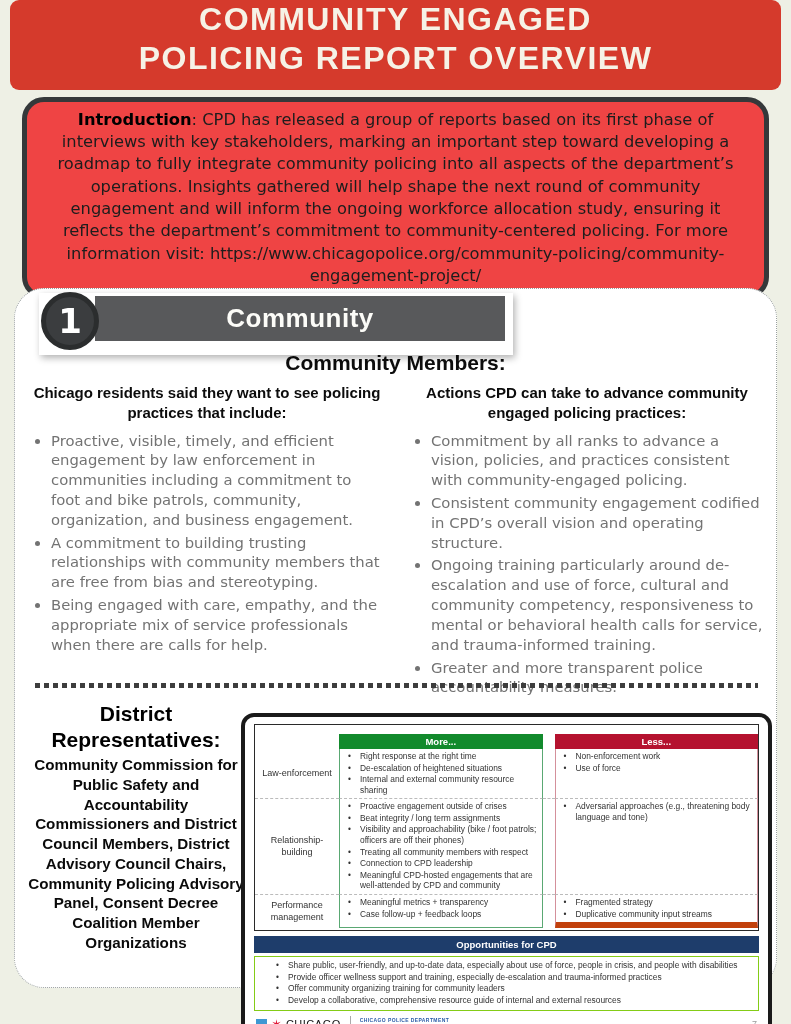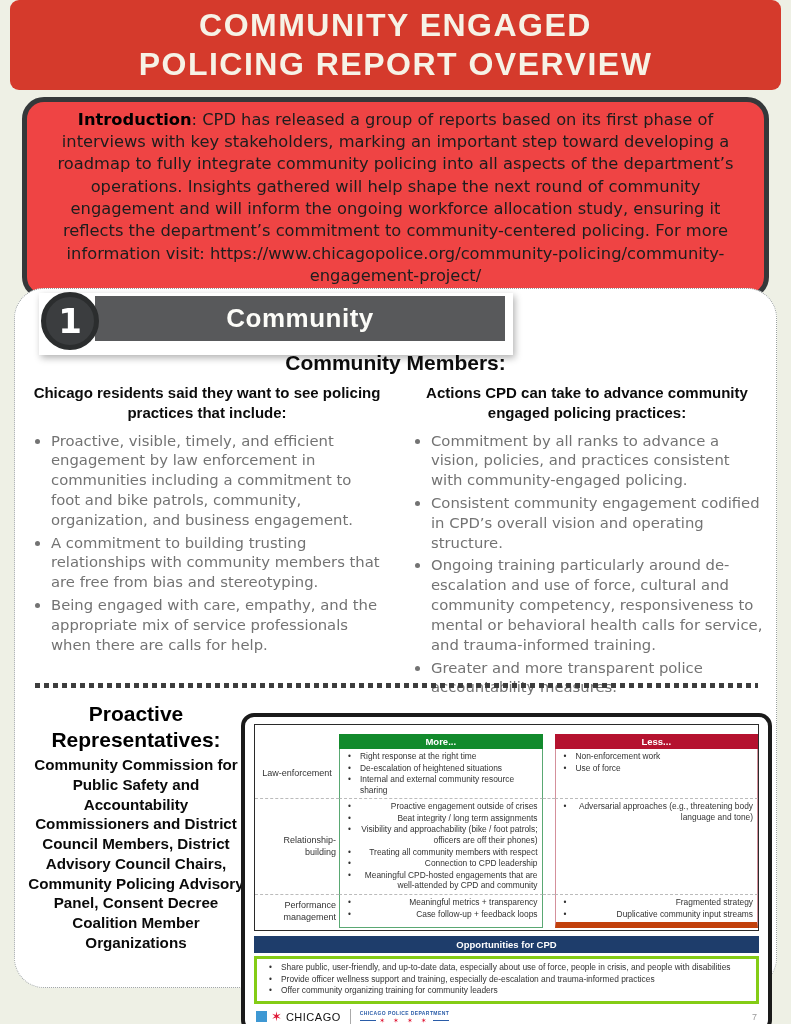--- a/index.html
+++ b/index.html
@@ -8,21 +8,21 @@
     width:791px; height:1024px; position:relative; overflow:hidden;
     background:#eef0e5;
     font-family:"DejaVu Sans","Liberation Sans",sans-serif;
     color:#222;
   }
 
   
   .hero {
     position:absolute; left:10px; top:0; width:771px; height:90px;
     background:#d53a2c; border-radius:9px;
-    display:flex; flex-direction:column; justify-content:center;
+    display:flex; flex-direction:column; justify-content:flex-start;
     text-align:center; color:#f6f2e6;
   }
   .hero .line {
     font-weight:bold; font-size:32px; line-height:1.23; letter-spacing:1.5px;
     font-family:"Liberation Sans",sans-serif;
   }
 
   
   .intro {
     position:absolute; left:22px; top:97px; width:747px; height:202px;
@@ -112,33 +112,33 @@
   .m-hd {
     color:#fff; font-weight:bold; font-size:9.5px; text-align:center;
     padding:2px 0; margin-top:9px;
   }
   .hd-more { background:#128a2c; }
   .hd-less { background:#b5122f; }
   .m-more { border-left:1px solid #5aa873; border-right:1px solid #5aa873; }
   .m-less { border-left:1px solid #d4909b; border-right:1px solid #d4909b; }
   .row-last.m-more { border-bottom:1px solid #5aa873; }
   .row-last.m-less { border-bottom:6px solid #c2410c; }
-  .row-sep { border-top:1px dashed #bbb;text-align:right; }
+  .row-sep { border-top:1px dashed #bbb; }
   ul.mini { margin:2px 0 3px; padding:0 4px 0 6px; list-style:none; }
   ul.mini li {
     font-size:8.4px; line-height:1.26; color:#333;
     padding-left:14px; position:relative; margin-bottom:1px;
   }
   ul.mini li::before { content:"•"; position:absolute; left:2px; top:0; }
 
   .opps-banner {
     margin-top:5px; background:#1e3d6b; color:#fff; font-weight:bold;
     font-size:9.5px; text-align:center; padding:3px 0;
   }
-  .opps-box { border:3px solid #84cc16; margin-top:3px; padding:1px 4px 2px; }
+  .opps-box { border:1px solid #84cc16; margin-top:3px; padding:1px 13px 2px; }
 
   .table-footer {
     margin-top:5px; display:flex; justify-content:space-between; align-items:center;
     padding:0 2px;
   }
   .logo { display:flex; align-items:center; gap:4px; }
   .logo-square { width:11px; height:11px; background:#3e98d3; }
   .logo-star { color:#e01937; font-size:13px; line-height:1; }
   .logo-city { font-weight:normal; font-size:11px; letter-spacing:0.5px; color:#111; }
   .logo-divider { width:1px; height:16px; background:#aaa; margin:0 5px; }
@@ -184,21 +184,21 @@
         <li>Consistent community engagement codified in CPD’s overall vision and operating structure.</li>
         <li>Ongoing training particularly around de-escalation and use of force, cultural and community competency, responsiveness to mental or behavioral health calls for service, and trauma-informed training.</li>
         <li>Greater and more transparent police accountability measures.</li>
       </ul>
     </div>
   </div>
 
   <div class="divider"></div>
 
   <div class="reps">
-    <div class="reps-head">Proactive Representatives:</div>
+    <div class="reps-head">District Representatives:</div>
     <div class="reps-body">Community Commission for Public Safety and Accountability Commissioners and District Council Members, District Advisory Council Chairs, Community Policing Advisory Panel, Consent Decree Coalition Member Organizations</div>
   </div>
 
   <div class="tablewrap">
 
     <div class="matrix">
 
       <div class="m-cell"></div>
       <div class="m-hd hd-more">More...</div>
       <div></div>
@@ -253,20 +253,21 @@
         </ul>
       </div>
     </div>
 
     <div class="opps-banner">Opportunities for CPD</div>
     <div class="opps-box">
       <ul class="mini">
         <li>Share public, user-friendly, and up-to-date data, especially about use of force, people in crisis, and people with disabilities</li>
         <li>Provide officer wellness support and training, especially de-escalation and trauma-informed practices</li>
         <li>Offer community organizing training for community leaders</li>
+        <li>Develop a collaborative, comprehensive resource guide of internal and external resources</li>
       </ul>
     </div>
 
     <div class="table-footer">
       <div class="logo">
         <span class="logo-square"></span>
         <span class="logo-star">✶</span>
         <span class="logo-city">CHICAGO</span>
         <span class="logo-divider"></span>
         <span class="dept">

